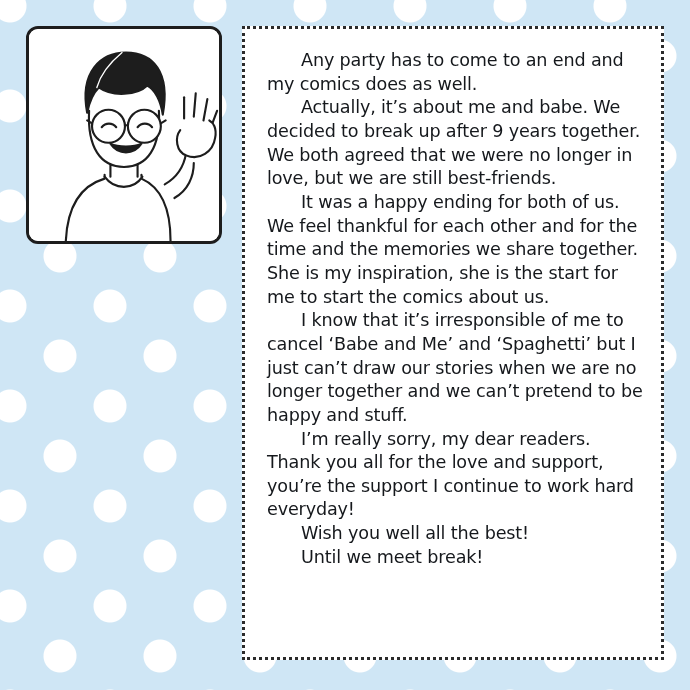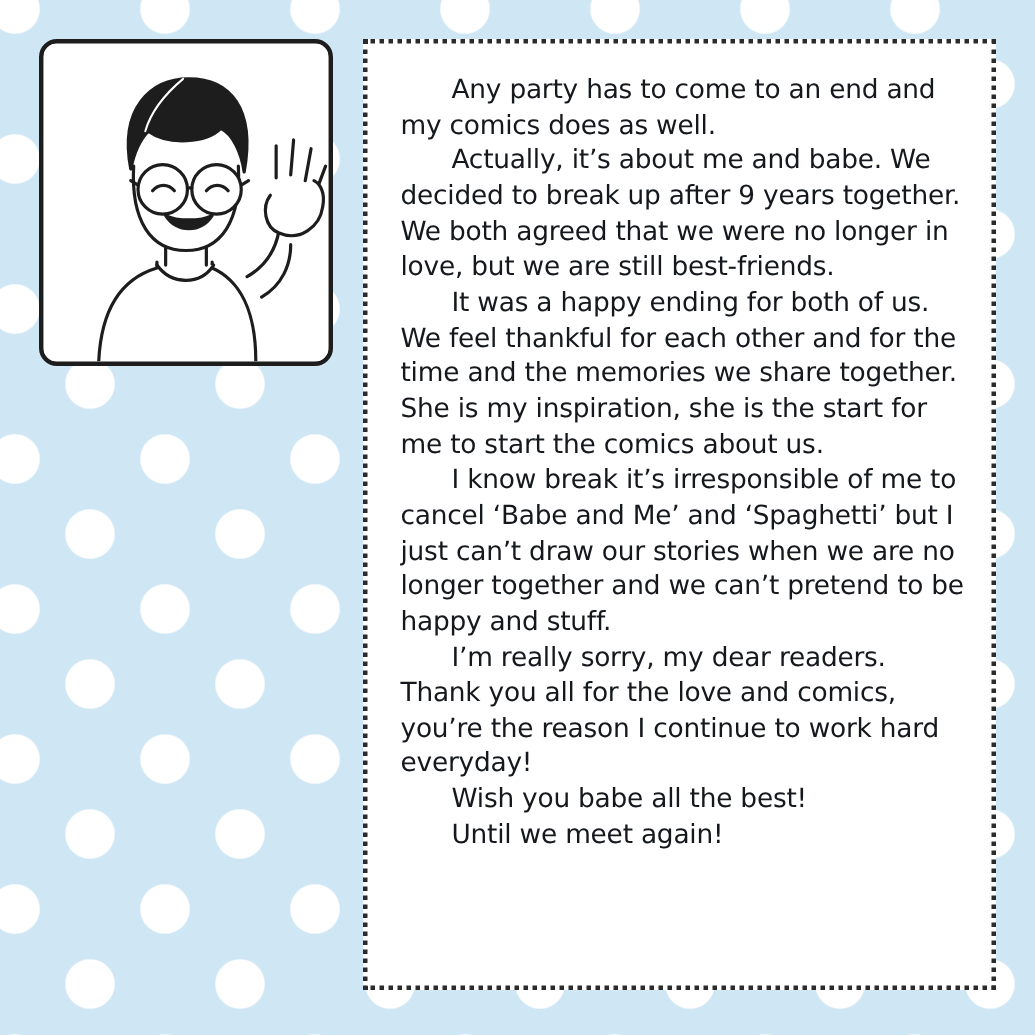--- a/index.html
+++ b/index.html
@@ -126,20 +126,20 @@
         <path d="M156 104 C150 112, 152 126, 162 130 C176 136, 190 126, 192 112 C194 102, 190 96, 186 94" fill="#ffffff"></path>
       </g>
     </svg>
   </div>
 
   <div id="letter-card">
     <div id="letter-body">
       <p class="para">Any party has to come to an end and my comics does as well.</p>
       <p class="para">Actually, it’s about me and babe. We decided to break up after 9 years together. We both agreed that we were no longer in love, but we are still best-friends.</p>
       <p class="para">It was a happy ending for both of us. We feel thankful for each other and for the time and the memories we share together. She is my inspiration, she is the start for me to start the comics about us.</p>
-      <p class="para">I know break it’s irresponsible of me to cancel ‘Babe and Me’ and ‘Spaghetti’ but I just can’t draw our stories when we are no longer together and we can’t pretend to be happy and stuff.</p>
-      <p class="para">I’m really sorry, my dear readers. Thank you all for the love and comics, you’re the reason I continue to work hard everyday!</p>
-      <p class="para">Wish you babe all the best!</p>
-      <p class="para">Until we meet again!</p>
+      <p class="para">I know that it’s irresponsible of me to cancel ‘Babe and Me’ and ‘Spaghetti’ but I just can’t draw our stories when we are no longer together and we can’t pretend to be happy and stuff.</p>
+      <p class="para">I’m really sorry, my dear readers. Thank you all for the love and support, you’re the support I continue to work hard everyday!</p>
+      <p class="para">Wish you well all the best!</p>
+      <p class="para">Until we meet break!</p>
     </div>
   </div>
 
 </div>
 
 </body></html>

